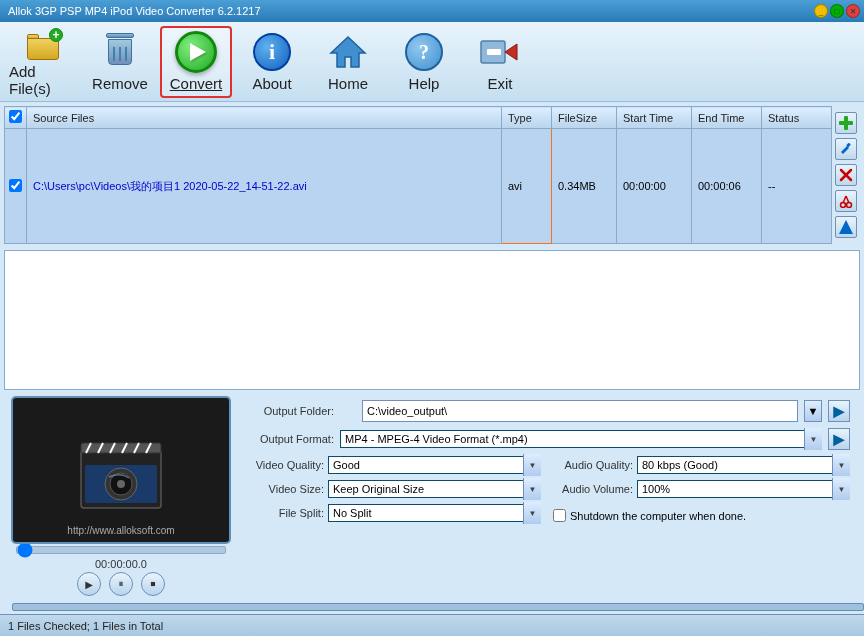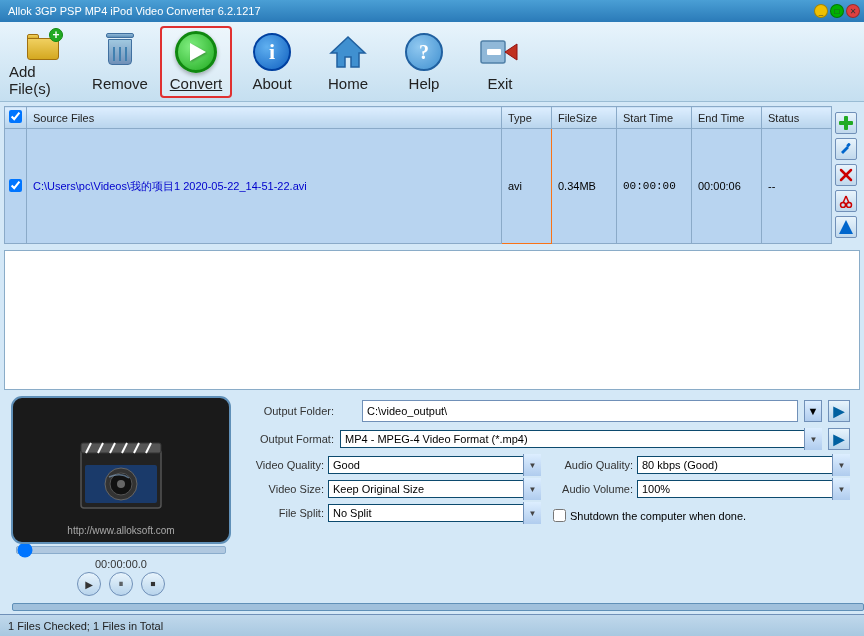--- a/index.html
+++ b/index.html
@@ -268,21 +268,21 @@
       display: flex;
       flex-direction: column;
       align-items: center;
       background: #d4e8f7;
     }
     #video-preview {
       width: 220px;
       height: 148px;
       background: #1a1a1a;
       border: 2px solid #6090b8;
-      border-radius: 11px;
+      border-radius: 5px;
       position: relative;
       display: flex; align-items: center; justify-content: center;
       overflow: hidden;
     }
     #video-preview .watermark {
       position: absolute;
       bottom: 6px;
       font-size: 10px;
       color: #ccc;
       opacity: 0.8;
@@ -541,21 +541,21 @@
       <tbody>
         <tr class="file-row-selected">
           <td style="text-align:center; border:1px solid #8aaac8; padding:3px 4px;">
             <input type="checkbox" class="cb" checked="" style="">
           </td>
           <td style="border:1px solid #8aaac8; padding:3px 6px;">
             <span style="color:#0000cc; font-size:11px;">C:\Users\pc\Videos\我的项目1 2020-05-22_14-51-22.avi</span>
           </td>
           <td style="border:1px solid #f97316; padding:3px 6px;">avi</td>
           <td style="border:1px solid #8aaac8; padding:3px 6px;">0.34MB</td>
-          <td style="border:1px solid #8aaac8; padding:3px 6px;font-family:Liberation Mono, monospace;">00:00:00</td>
+          <td style="border:1px solid #8aaac8; padding:3px 6px;">00:00:00</td>
           <td style="border:1px solid #8aaac8; padding:3px 6px;">00:00:06</td>
           <td style="border:1px solid #8aaac8; padding:3px 6px;">--</td>
         </tr>
       </tbody>
     </table>
 
     <div id="sidebar-right">
       <div class="side-btn green" title="Add">
         <svg width="14" height="14" viewBox="0 0 14 14">
             <rect x="0" y="5" width="14" height="4" rx="1" fill="#22aa22"></rect>

